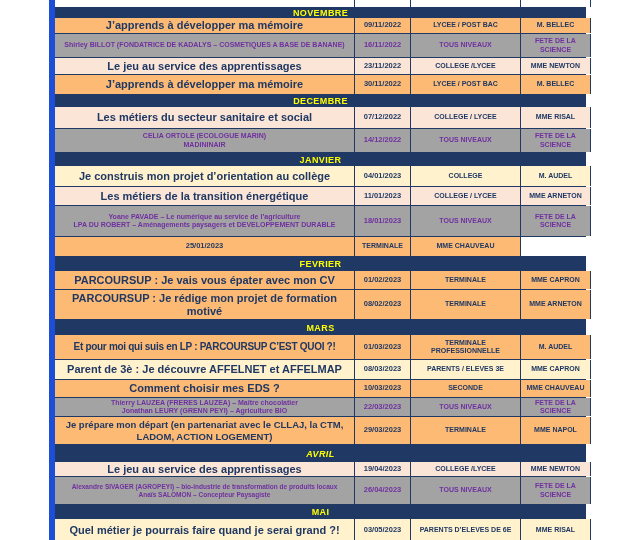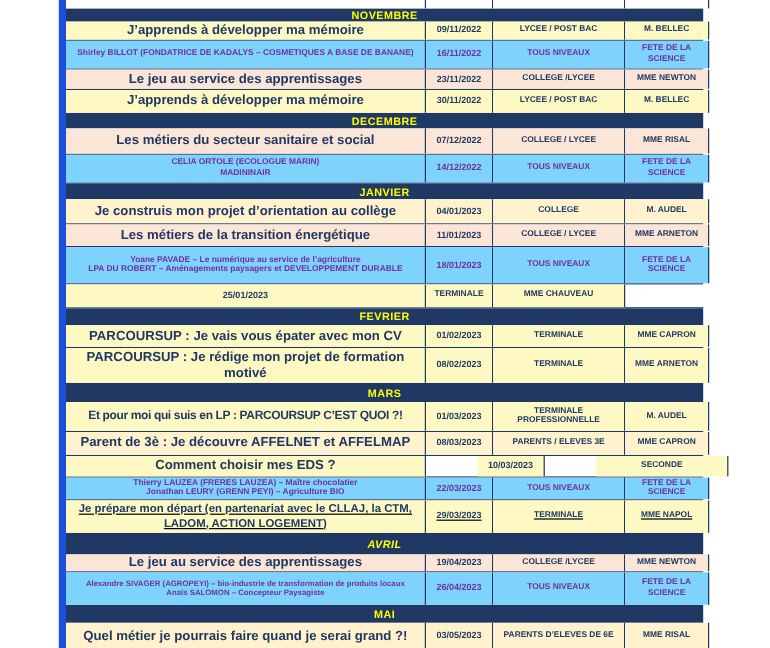--- a/index.html
+++ b/index.html
@@ -45,24 +45,24 @@
     padding: 0 1px;
   }
   .cell-title { font-size: 11px; }
   .size-10 .cell-title { font-size: 10px; letter-spacing: -0.3px; }
   .size-9  .cell-title { font-size: 9.5px; }
   .size-7  .cell-title { font-size: 7px; }
   .size-6  .cell-title { font-size: 6.5px; }
   .cell-date { font-size: 7.5px; }
   .cell-level { font-size: 7px; }
   .cell-contact { font-size: 7px; }
-  .theme-blue  .cell { background: #fef9c3; }
+  .theme-blue  .cell { background: #fdba74; }
   .theme-peach .cell { background: #FBE5D6; }
   .theme-cream .cell { background: #FFF2CC; }
-  .theme-white .cell { background: #7dd3fc; color: #7030A0; }
+  .theme-white .cell { background: #a3a3a3; color: #7030A0; }
 </style>
 </head>
 <body>
 
 <div class="canvas">
   <div class="table-wrap">
     <div class="row no-bb" style="height:7px">
       <div class="cell" style="background:#ffffff"></div>
       <div class="cell" style="background:#ffffff"></div>
       <div class="cell" style="background:#ffffff"></div>
@@ -167,35 +167,35 @@
           <div class="cell cell-level">TERMINALE
 PROFESSIONNELLE</div>
           <div class="cell cell-contact">M. AUDEL</div>
         </div>
         <div class="row theme-cream size-11" style="height: 20px;">
           <div class="cell cell-title">Parent de 3è : Je découvre AFFELNET et AFFELMAP</div>
           <div class="cell cell-date">08/03/2023</div>
           <div class="cell cell-level">PARENTS / ELEVES 3E</div>
           <div class="cell cell-contact">MME CAPRON</div>
         </div>
-        <div class="row theme-blue size-11" style="height: 18px; gap: 43px;">
+        <div class="row theme-blue size-11" style="height: 18px;">
           <div class="cell cell-title">Comment choisir mes EDS ?</div>
           <div class="cell cell-date">10/03/2023</div>
           <div class="cell cell-level">SECONDE</div>
           <div class="cell cell-contact">MME CHAUVEAU</div>
         </div>
         <div class="row theme-white size-7" style="height: 19px;">
           <div class="cell cell-title">Thierry LAUZEA (FRERES LAUZEA) – Maître chocolatier
 Jonathan LEURY (GRENN PEYI) – Agriculture BIO</div>
           <div class="cell cell-date">22/03/2023</div>
           <div class="cell cell-level">TOUS NIVEAUX</div>
           <div class="cell cell-contact">FETE DE LA
 SCIENCE</div>
         </div>
-        <div class="row theme-blue size-9" style="height: 28px; text-decoration: underline;">
+        <div class="row theme-blue size-9" style="height: 28px;">
           <div class="cell cell-title">Je prépare mon départ (en partenariat avec le CLLAJ, la CTM,
 LADOM, ACTION LOGEMENT)</div>
           <div class="cell cell-date">29/03/2023</div>
           <div class="cell cell-level">TERMINALE</div>
           <div class="cell cell-contact">MME NAPOL</div>
         </div>
         <div class="month-bar" style="height: 17px; font-style: italic;">
           <span>AVRIL</span>
         </div>
         <div class="row theme-peach size-11" style="height: 15px;">

